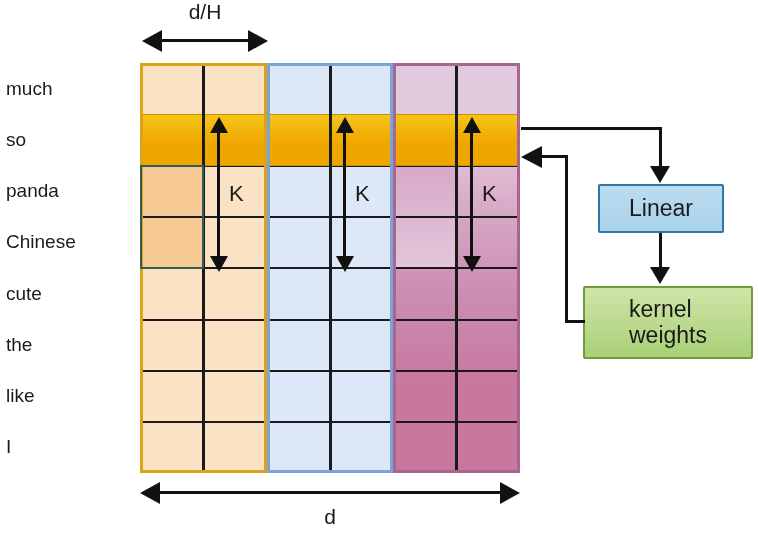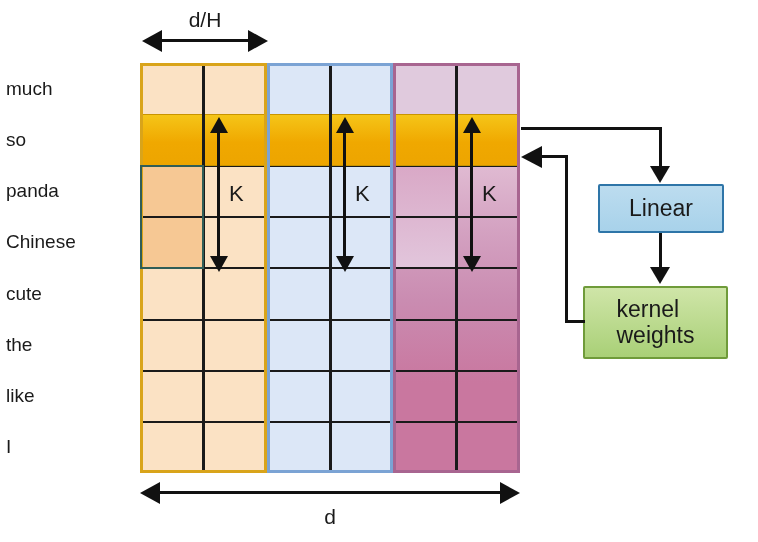--- a/index.html
+++ b/index.html
@@ -140,21 +140,21 @@
     left: 598px;
     top: 184px;
     width: 126px;
     height: 49px;
     background: linear-gradient(180deg, #bcdcef 0%, #a8d2ea 100%);
     border: 2px solid #2e75a8;
   }
   #kernel-box {
     left: 583px;
     top: 286px;
-    width: 145px;
+    width: 170px;
     height: 73px;
     background: linear-gradient(180deg, #cfe5a8 0%, #a9d077 100%);
     border: 2px solid #6f9b3a;
   }
 
   
   .conn {
     position: absolute;
     background: #111;
   }
@@ -238,21 +238,21 @@
     <div class="karrow-head down" style="left:196px; top:193px;"></div>
     <div class="klabel" style="left:215px; top:120px;">K</div>
 
     <div class="karrow" style="left:330px; top:68px; height:132px;"></div>
     <div class="karrow-head up" style="left:323px; top:54px;"></div>
     <div class="karrow-head down" style="left:323px; top:193px;"></div>
     <div class="klabel" style="left:342px; top:120px;">K</div>
   </div>
 
   <div>
-    <div class="meas-label" style="left:142px; top:9px; width:126px;">d/H</div>
+    <div class="meas-label" style="left:142px; top:1px; width:126px;">d/H</div>
     <div class="meas-head left" style="left:142px; top:30px;"></div>
     <div class="meas-line" style="left:158px; top:39px; width:95px;"></div>
     <div class="meas-head right" style="left:248px; top:30px;"></div>
   </div>
 
   <div>
     <div class="meas-head left" style="left:140px; top:482px;"></div>
     <div class="meas-line" style="left:156px; top:491px; width:350px;"></div>
     <div class="meas-head right" style="left:500px; top:482px;"></div>
     <div class="meas-label" style="left:140px; top:506px; width:380px;">d</div>

